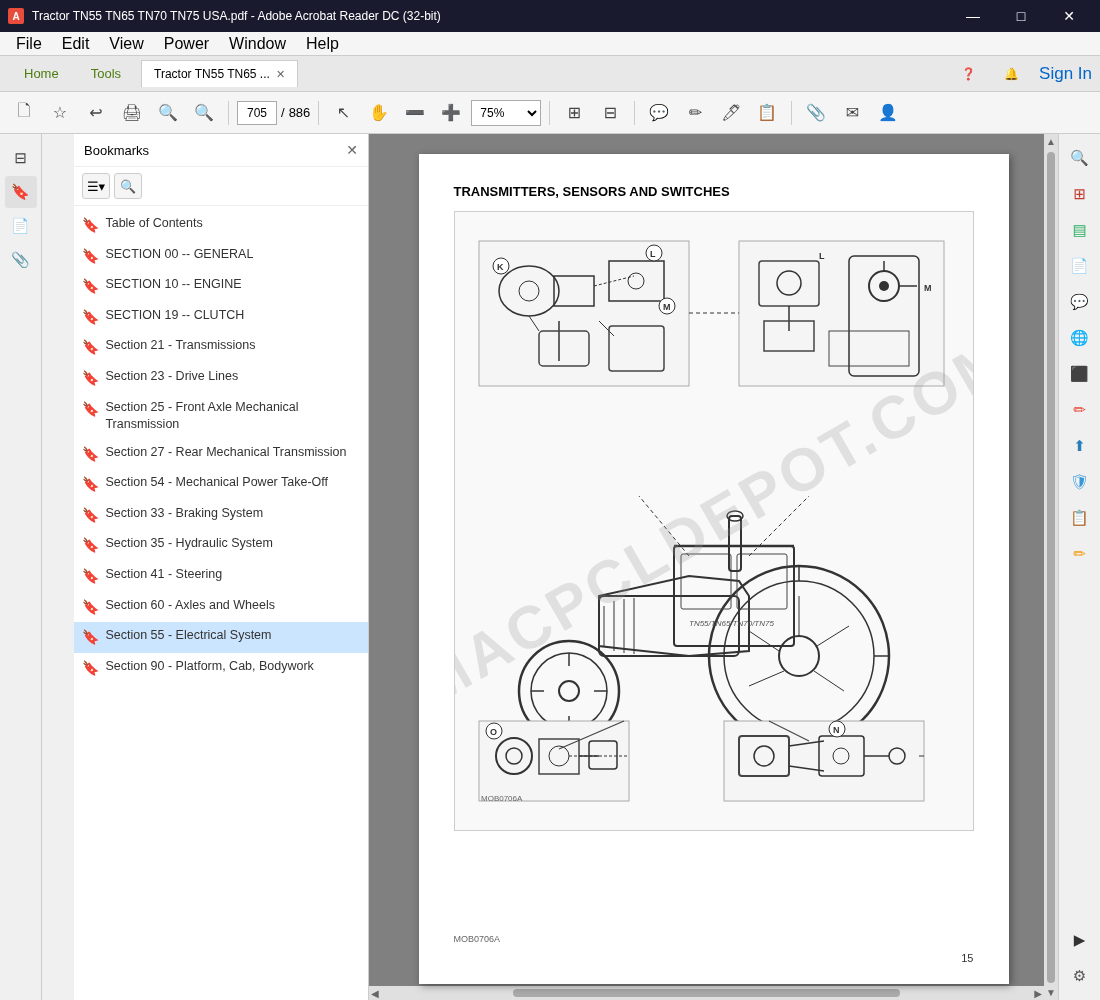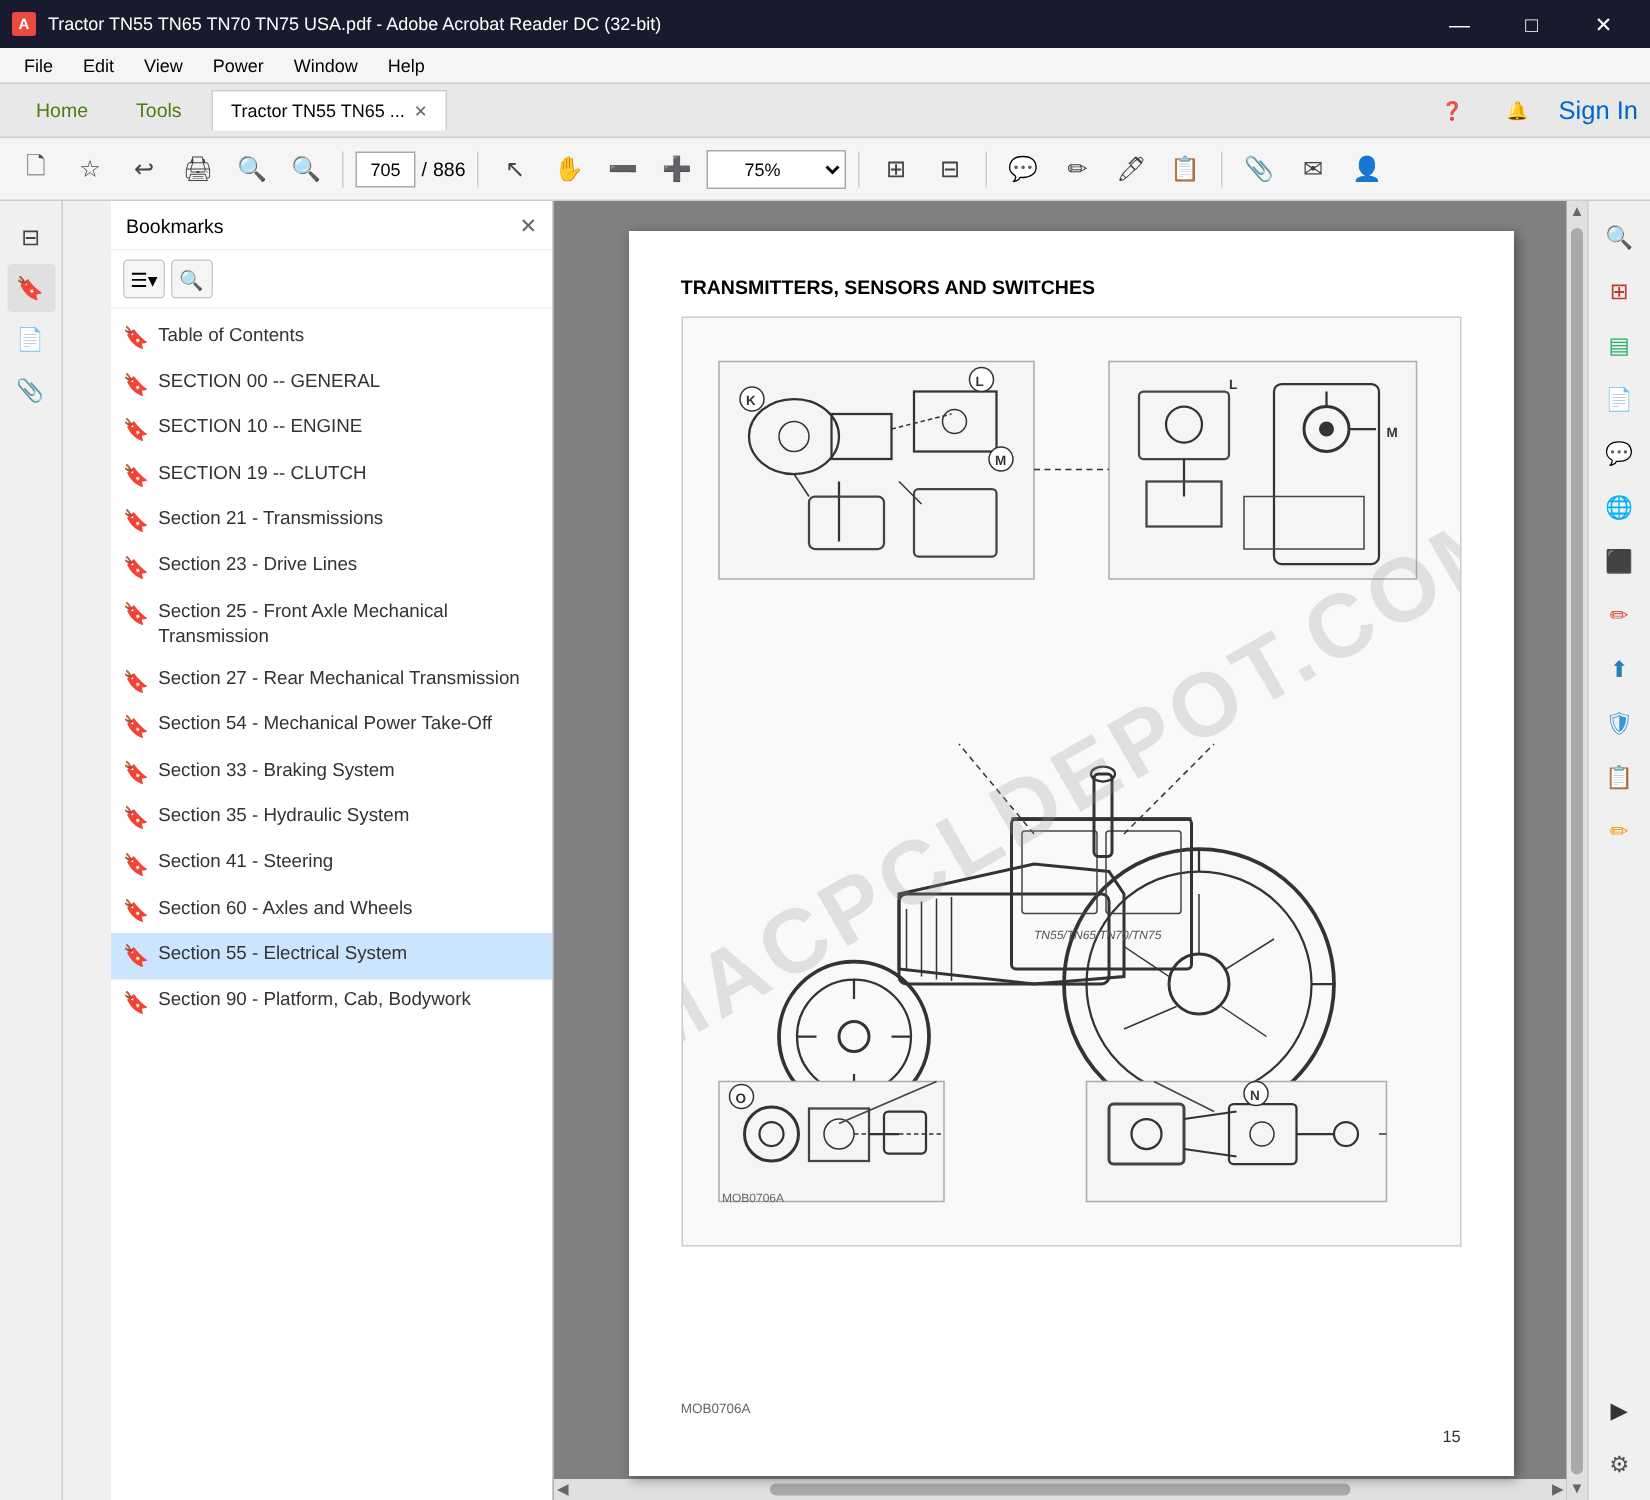--- a/index.html
+++ b/index.html
@@ -24,21 +24,21 @@
     
     .menubar {
       background: #f5f5f5;
       height: 24px;
       display: flex;
       align-items: center;
       padding: 0 8px;
       border-bottom: 1px solid #ccc;
       gap: 4px;
     }
-    .menu-item { padding: 2px 8px; cursor: pointer; font-size: 12px; }
+    .menu-item { padding: 2px 8px; cursor: pointer; font-size: 16px; }
 
     
     .tabbar {
       background: #e8e8e8;
       height: 36px;
       display: flex;
       align-items: center;
       padding: 0 8px;
       border-bottom: 1px solid #ccc;
     }
@@ -71,21 +71,21 @@
       gap: 4px;
     }
     .tb-btn {
       width: 32px; height: 32px;
       display: flex; align-items: center; justify-content: center;
       cursor: pointer; border-radius: 3px; font-size: 16px; color: #444;
     }
     .tb-sep { width: 1px; height: 24px; background: #ccc; margin: 0 4px; }
     .page-nav { display: flex; align-items: center; gap: 4px; font-size: 13px; }
     .page-input { width: 40px; height: 24px; border: 1px solid #aaa; text-align: center; font-size: 12px; padding: 2px; }
-    .zoom-select { height: 26px; border: 1px solid #aaa; font-size: 12px; padding: 2px 20px; background: #fff; min-width: 70px; }
+    .zoom-select { height: 26px; border: 1px solid #aaa; font-size: 12px; padding: 2px 4px; background: #fff; min-width: 70px; }
 
     
     .main-content {
       display: flex;
       height: calc(1000px - 32px - 24px - 36px - 42px);
     }
 
     
     .sidebar-tools {
       width: 42px;

